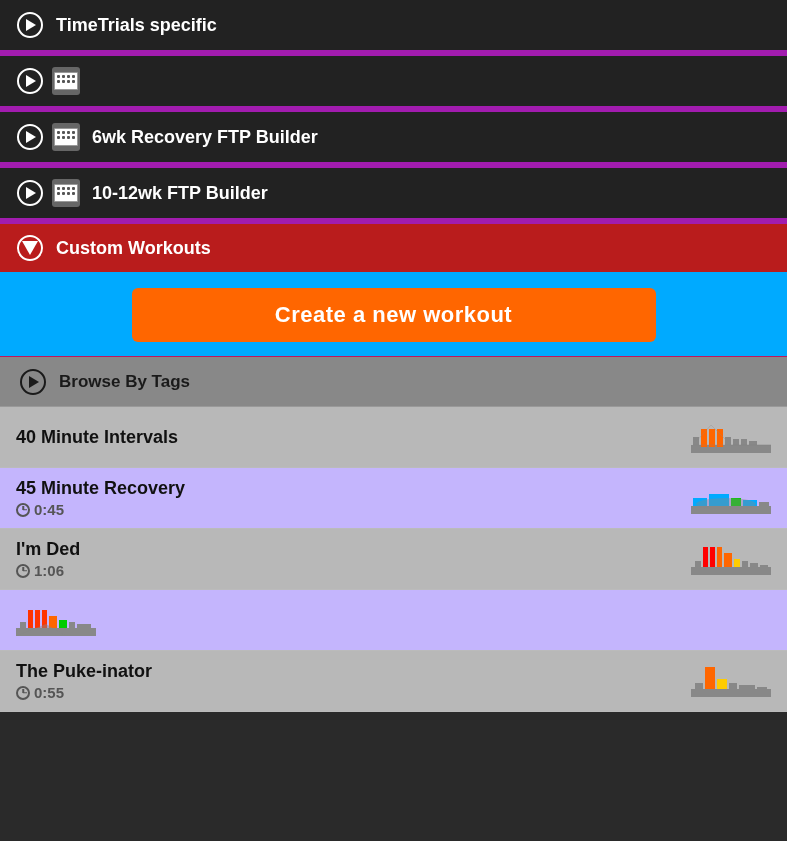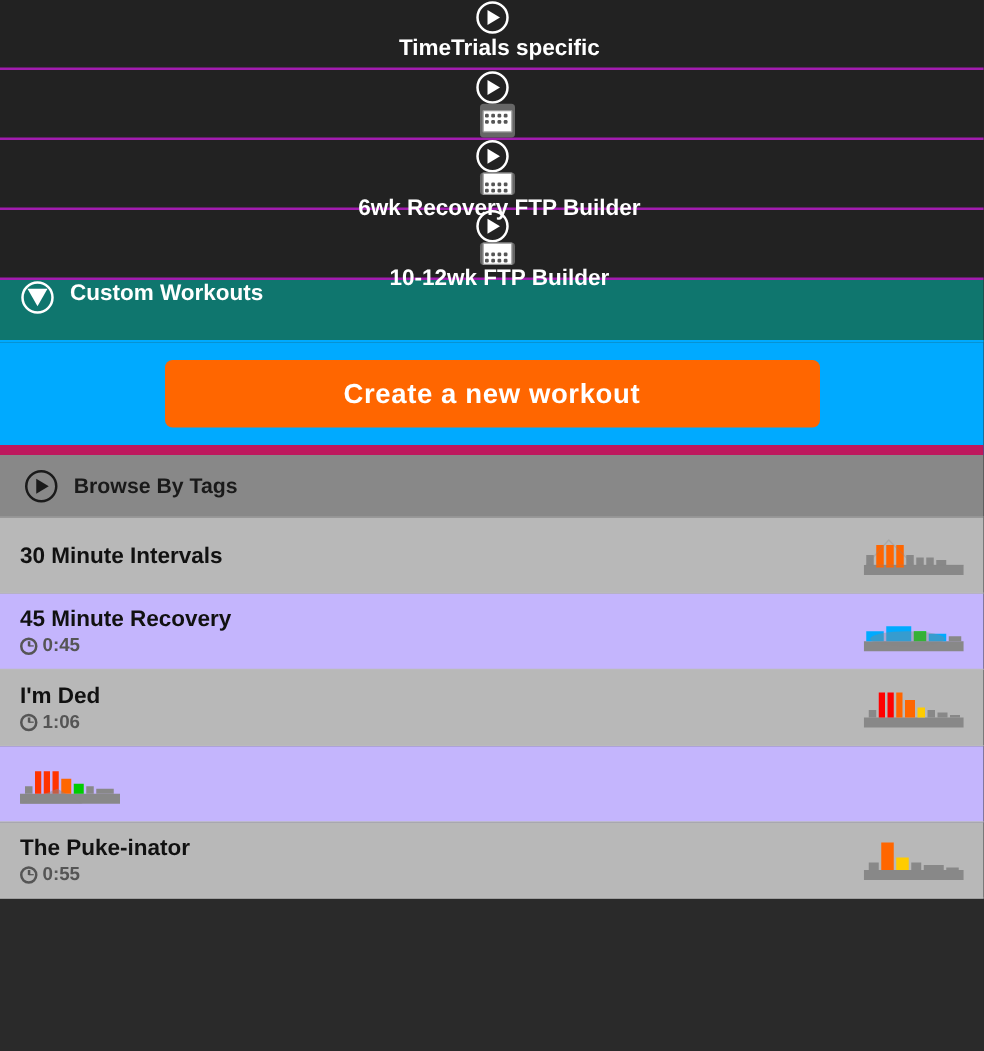--- a/index.html
+++ b/index.html
@@ -8,24 +8,23 @@
       background: #2a2a2a;
       font-family: Arial, sans-serif;
       overflow-x: hidden;
     }
 
     .list-item-row {
       display: flex;
       align-items: center;
       padding: 0 16px;
       height: 56px;
-      border-bottom: 2px solid #a21caf;
+      border-bottom: 6px solid #a21caf;
       background: #222;
       cursor: pointer;
-      flex-direction: column;
     }
 
     .play-icon {
       width: 28px;
       height: 28px;
       min-width: 28px;
       background: transparent;
       display: flex;
       align-items: center;
       justify-content: center;
@@ -87,24 +86,24 @@
     .row-label {
       color: white;
       font-size: 18px;
       font-weight: bold;
       margin-left: 12px;
     }
 
     
     .section-header-custom {
       display: flex;
-      align-items: flex-start;
+      align-items: center;
       padding: 0 16px;
       height: 50px;
-      background: #0f766e;
+      background: #b91c1c;
       border-bottom: 2px solid #00aaff;
       cursor: pointer;
     }
     .down-triangle {
       width: 0;
       height: 0;
       border-left: 8px solid transparent;
       border-right: 8px solid transparent;
       border-top: 14px solid white;
     }
@@ -118,21 +117,21 @@
       justify-content: center;
     }
 
     
     .create-banner {
       background: #00aaff;
       display: flex;
       align-items: center;
       justify-content: center;
       padding: 14px 16px;
-      border-bottom: 8px solid #be185d;
+      border-bottom: 1px solid #be185d;
     }
     .create-button {
       background: #ff6600;
       color: white;
       font-size: 22px;
       font-weight: bold;
       border: none;
       border-radius: 6px;
       padding: 14px 60px;
       cursor: pointer;
@@ -329,21 +328,21 @@
   <div class="play-icon">
     <div class="play-circle-dark">
       <div class="play-triangle-dark"></div>
     </div>
   </div>
   <span class="row-label">Browse By Tags</span>
 </div>
 
 <div class="workout-row">
   <div class="workout-info">
-    <div class="workout-title">30 Minute Intervals</div>
+    <div class="workout-title">40 Minute Intervals</div>
   </div>
   <div class="chart-thumb">
     <svg viewBox="0 0 80 40" width="80" height="40">
 
       <rect x="0" y="28" width="80" height="8" fill="#888"></rect>
       <rect x="2" y="20" width="6" height="8" fill="#888"></rect>
       <rect x="10" y="12" width="6" height="18" fill="#ff6600"></rect>
       <rect x="18" y="12" width="6" height="18" fill="#ff6600"></rect>
       <rect x="26" y="12" width="6" height="18" fill="#ff6600"></rect>
       <rect x="34" y="20" width="6" height="8" fill="#888"></rect>

